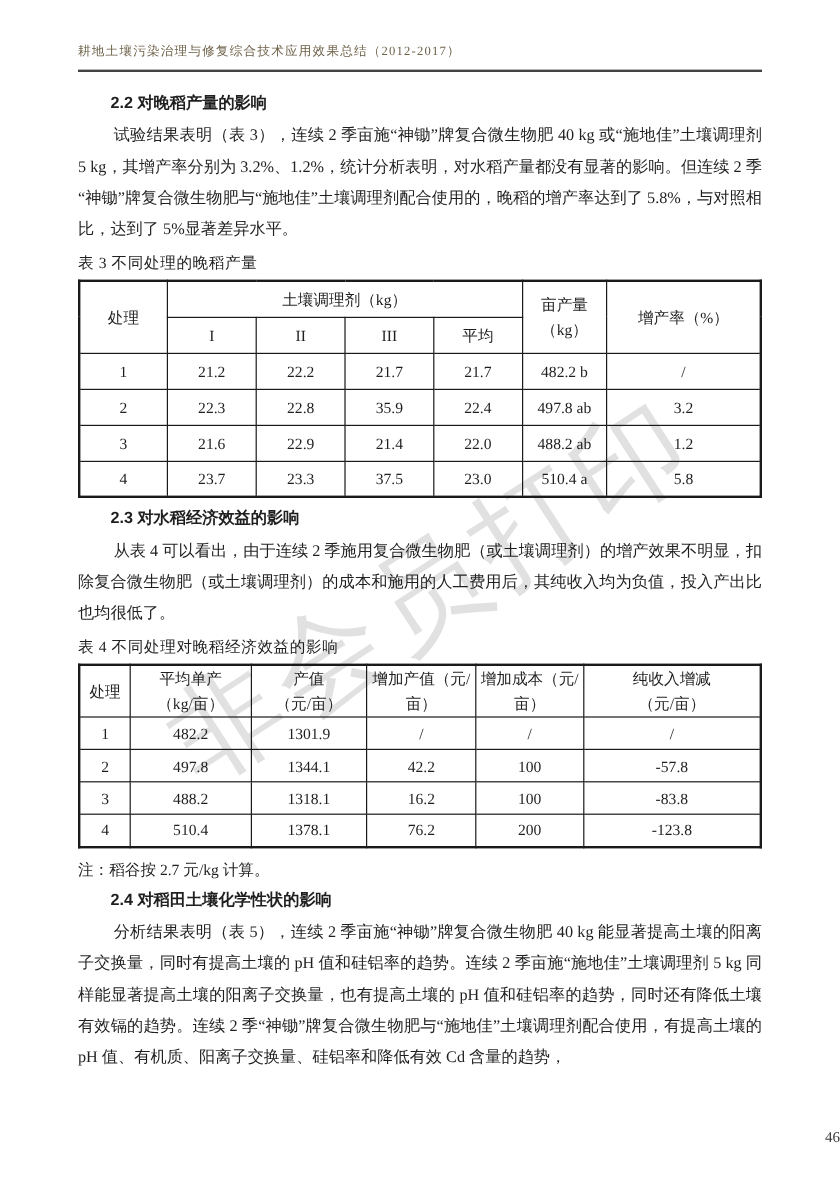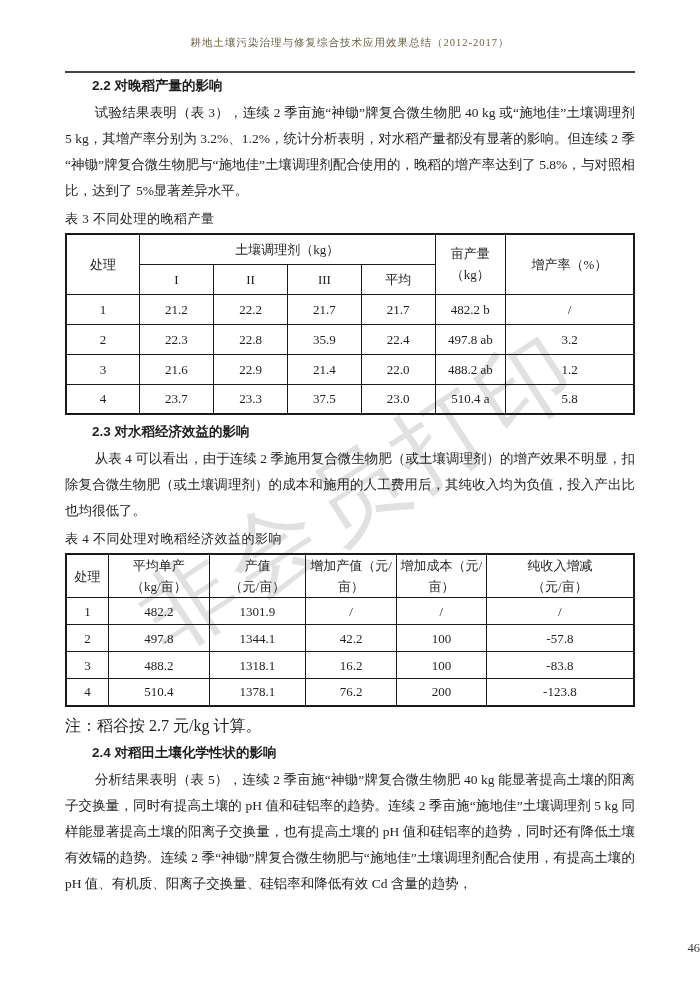--- a/index.html
+++ b/index.html
@@ -25,25 +25,25 @@
     color:rgba(155,155,155,0.30);
     white-space:nowrap;
     z-index:0;
     font-family:"Liberation Serif","DejaVu Serif",serif;
     user-select:none;
   }
   
   .header {
     position:absolute;
     left:65px; top:36px; width:570px;
-    text-align:center;
+    text-align:left;
     font-size:10.5px;
     letter-spacing:1px;
     color:#6d6148;
-    padding-bottom:21px;
+    padding-bottom:8px;
     border-bottom:2px solid #444444;
     z-index:1;
   }
   .content {
     position:absolute;
     left:65px; top:64px; width:570px;
     z-index:1;
   }
   .sec-heading {
     font-family:Liberation Sans, sans-serif;
@@ -80,21 +80,21 @@
     font-weight:normal;
     white-space:pre-line;
     line-height:21px;
     padding:0 2px;
   }
   .t3 th { height:30px; }
   .t3 td { height:30px; }
   .t4 th { height:39px; }
   .t4 td { height:27px; }
   .note {
-    font-size:16px;
+    font-size:13px;
     margin-top:9px;
   }
   .page-number {
     position:absolute;
     left:0; right:0;
     top:941px;
     text-align:right;
     font-size:12.5px;
     color:#3a3a3a;
     z-index:1;

